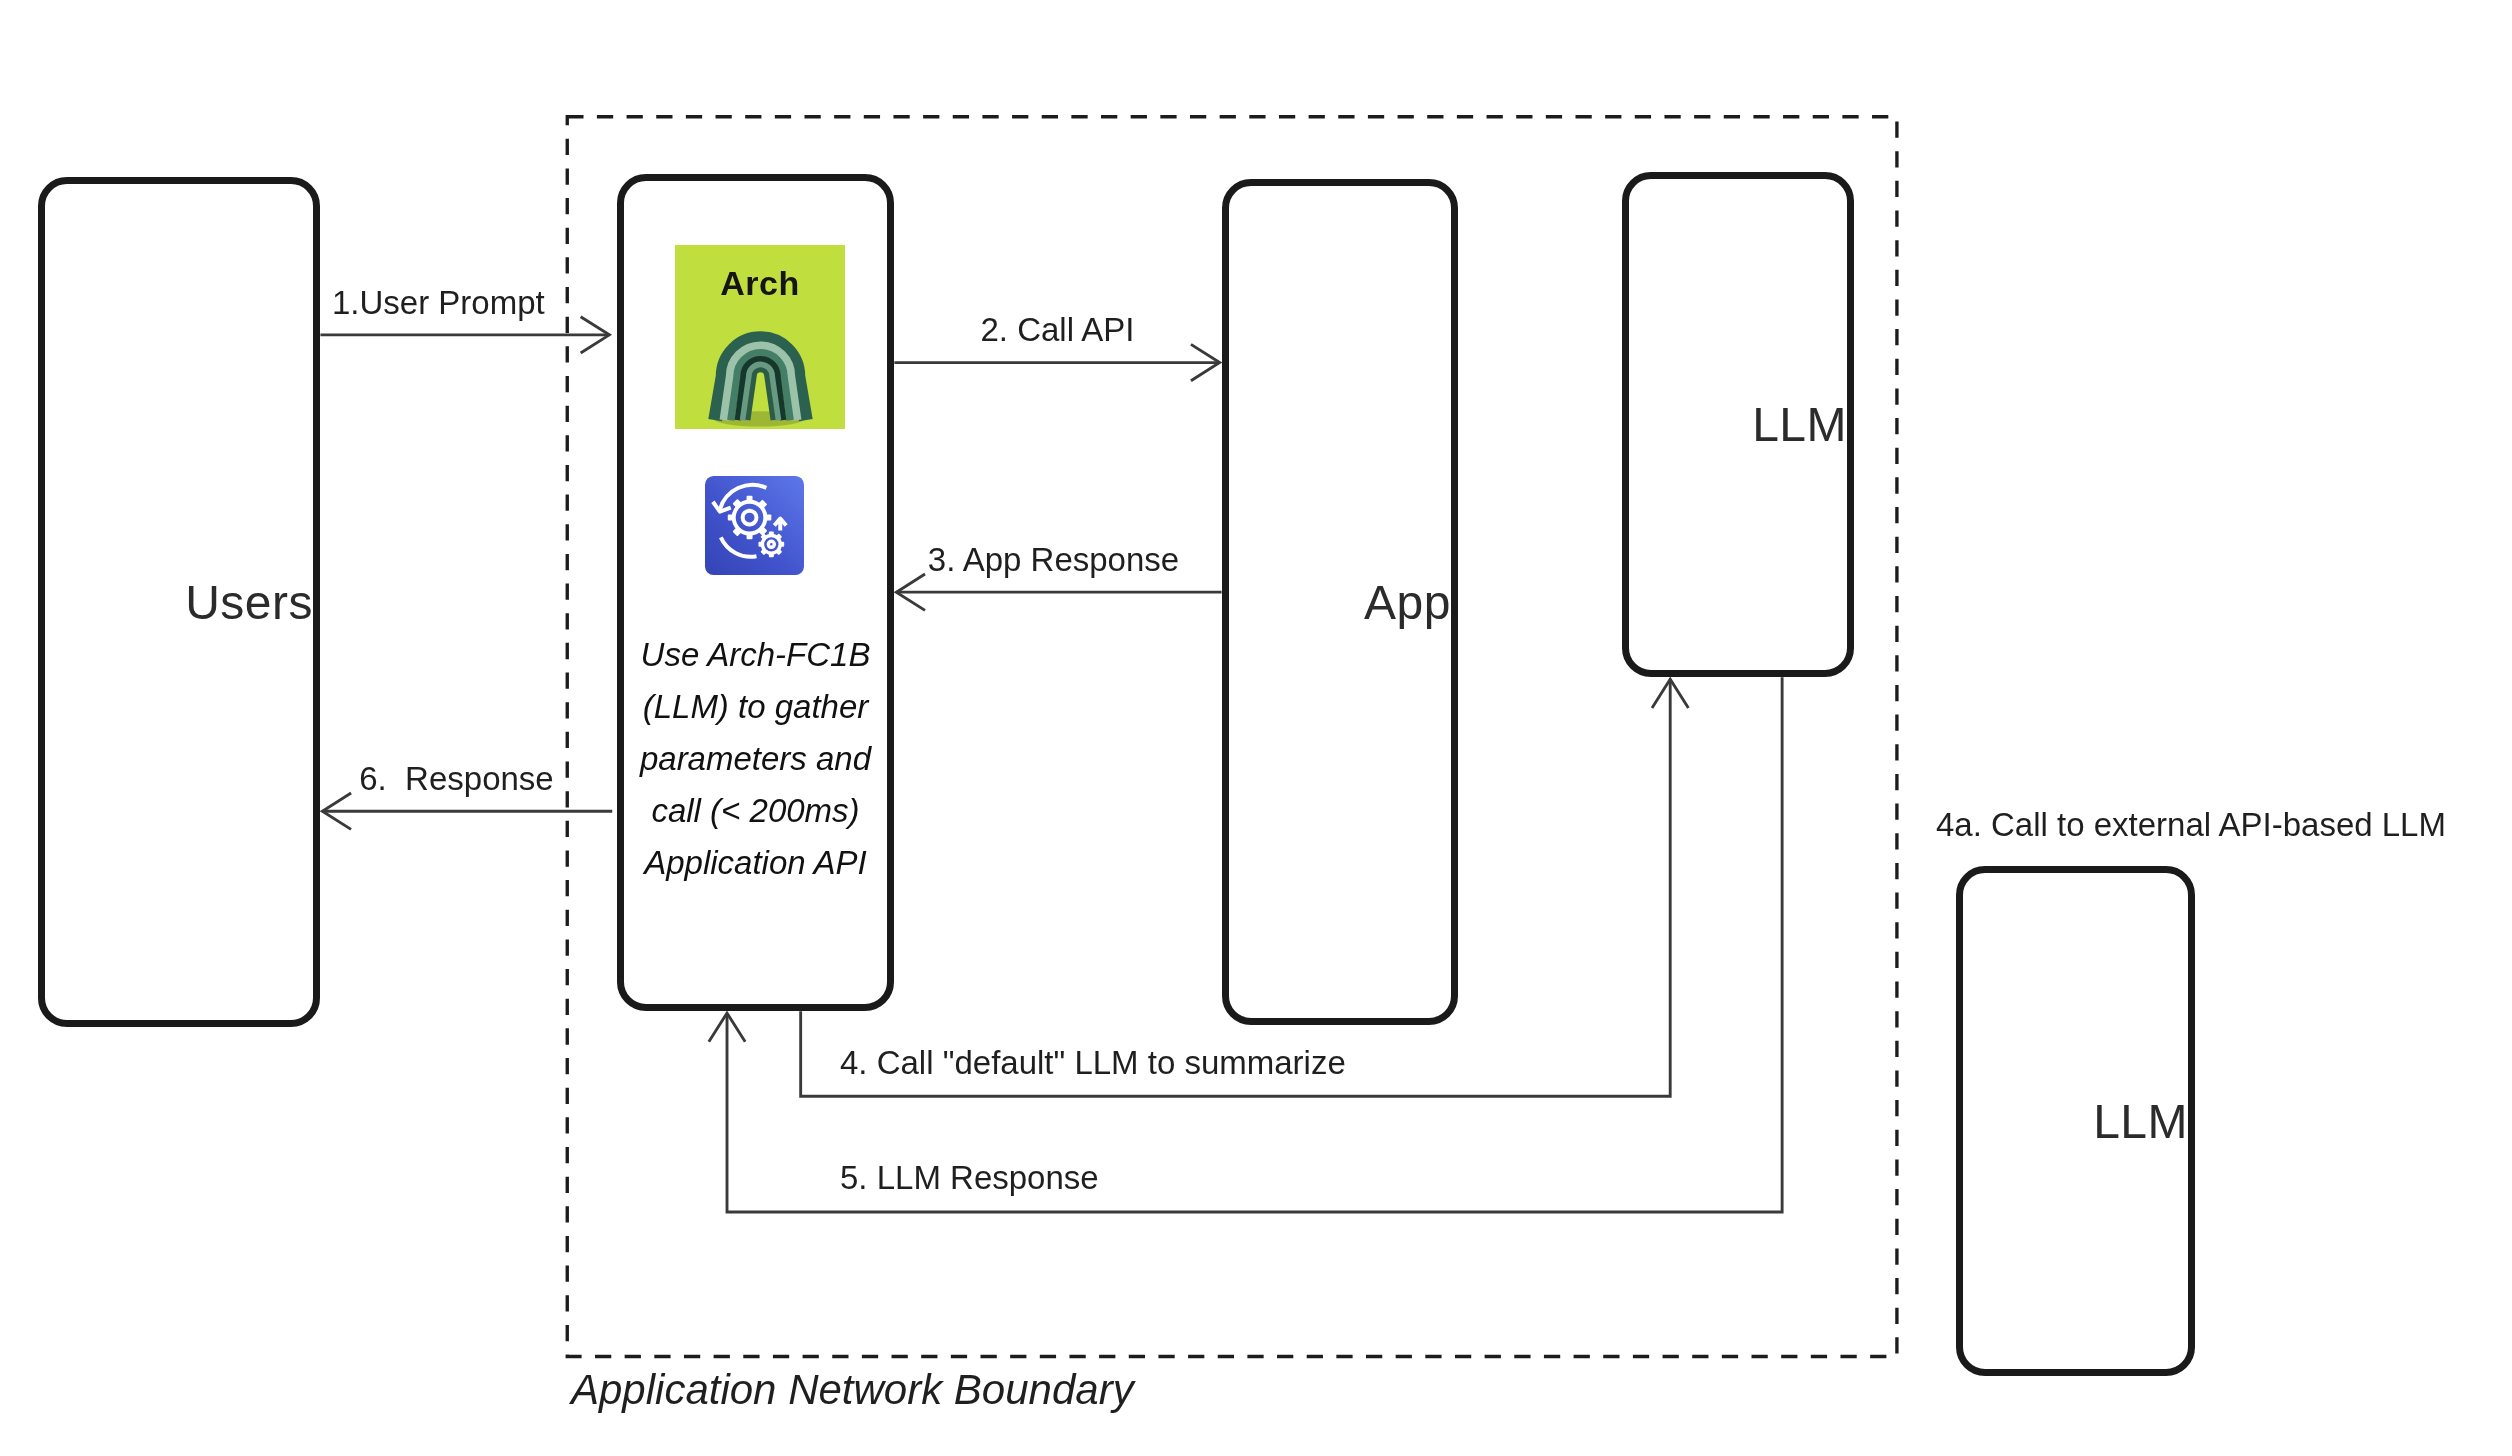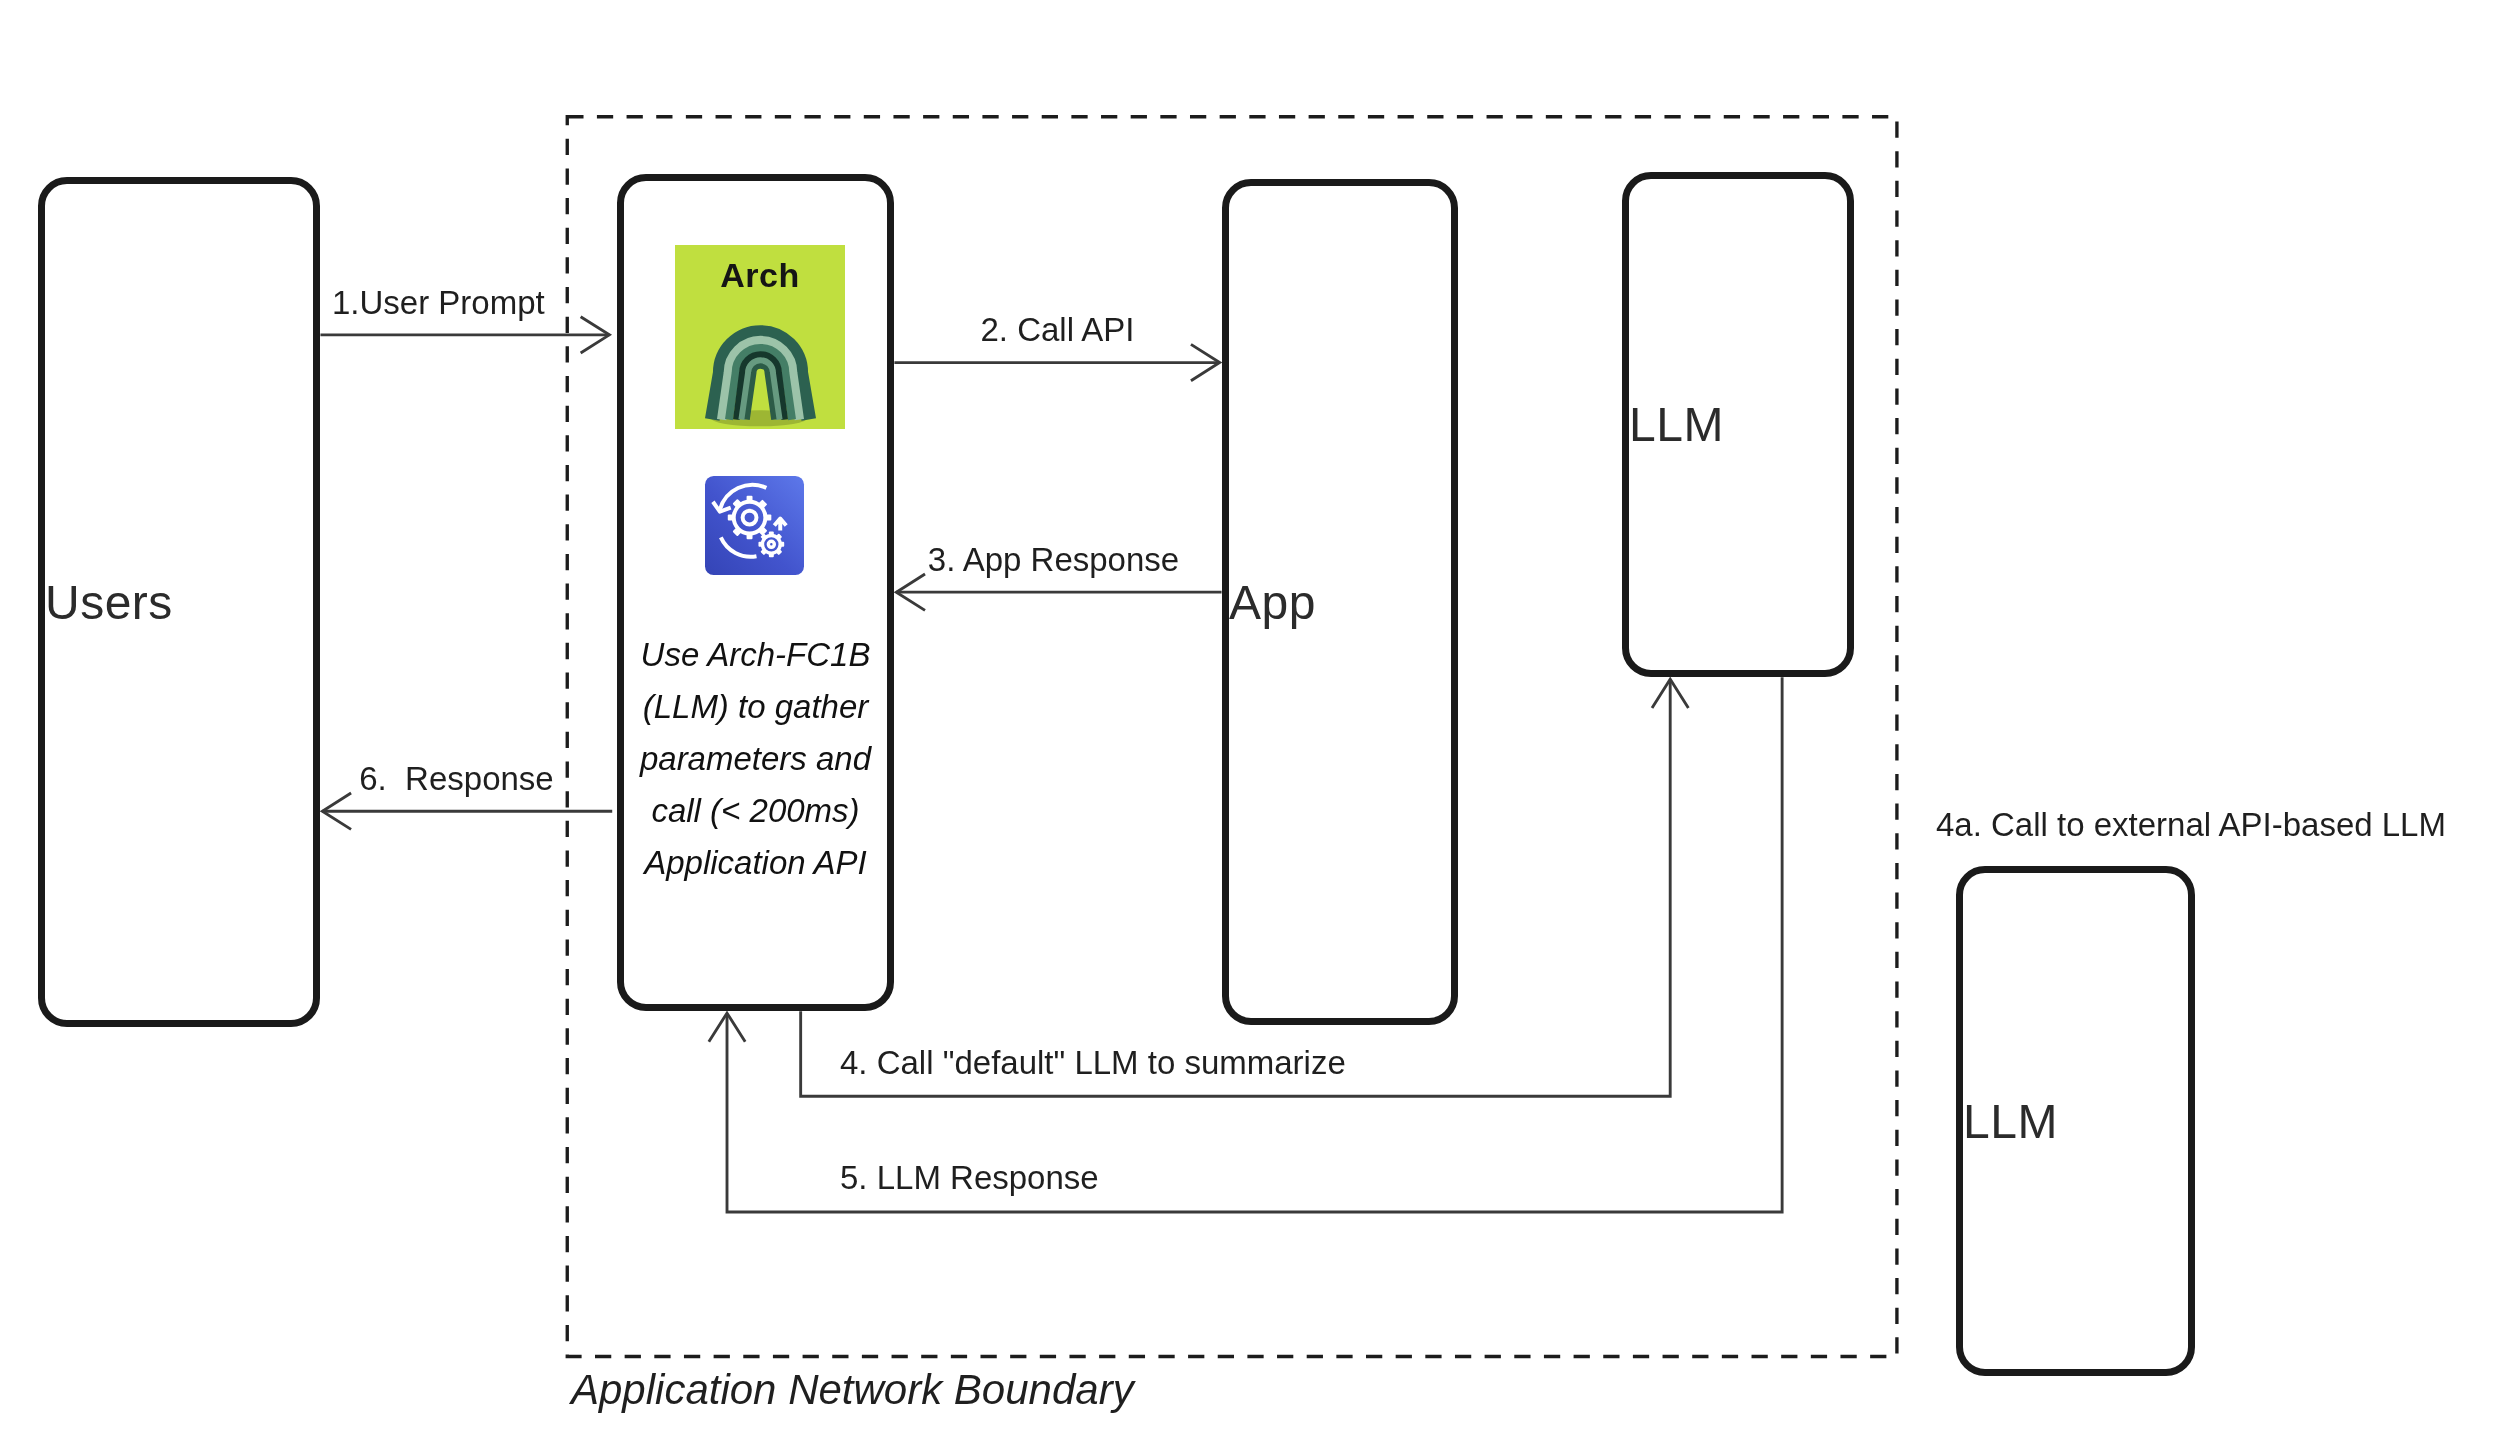--- a/index.html
+++ b/index.html
@@ -7,36 +7,36 @@
     position:relative;width:2512px;height:1456px;background:#fff;
     font-family:"Liberation Sans","DejaVu Sans",sans-serif;color:#1d1d1d;
     overflow:hidden;
   }
   .diagram-title{
     position:absolute;left:0;top:25px;width:2512px;text-align:center;
     font-size:35px;color:#111;
   }
   .box{
     position:absolute;box-sizing:border-box;border:7.7px solid #1a1a1a;
-    border-radius:29px;background:#fff;display:flex;align-items:center;justify-content:flex-start;
+    border-radius:29px;background:#fff;display:flex;align-items:center;justify-content:flex-end;
   }
   .box .node-label{font-size:48px;color:#2b2b2b;letter-spacing:0.5px;}
   .flow-label{
     position:absolute;font-size:33px;color:#1f1f1f;white-space:pre;line-height:1.2;
   }
   .flow-label.centered{text-align:center;}
   .ext-caption{position:absolute;font-size:33px;color:#1f1f1f;white-space:pre;}
   .boundary-label{position:absolute;font-size:42px;color:#1f1f1f;white-space:pre;font-style:italic;}
   svg.overlay{position:absolute;left:0;top:0;width:2512px;height:1456px;pointer-events:none;}
   
   .arch-logo{
     position:absolute;left:675px;top:245px;width:170px;height:184px;
     background:#c0df3f;display:flex;flex-direction:column;align-items:center;
   }
-  .arch-logo-title{font-size:34px;font-weight:800;color:#151515;margin-top:11px;letter-spacing:0.5px;}
+  .arch-logo-title{font-size:34px;font-weight:800;color:#151515;margin-top:19px;letter-spacing:0.5px;}
   .gear-icon{
     position:absolute;left:705px;top:476px;width:99px;height:99px;border-radius:8.6px;
     background:linear-gradient(225deg,#5d78ea 0%,#4254cd 55%,#3444b6 100%);
     display:flex;align-items:center;justify-content:center;
   }
   .arch-note{
     position:absolute;left:615px;top:629px;width:281px;
     text-align:center;font-style:italic;font-size:33px;line-height:52px;
     color:#111;white-space:pre-line;
   }

